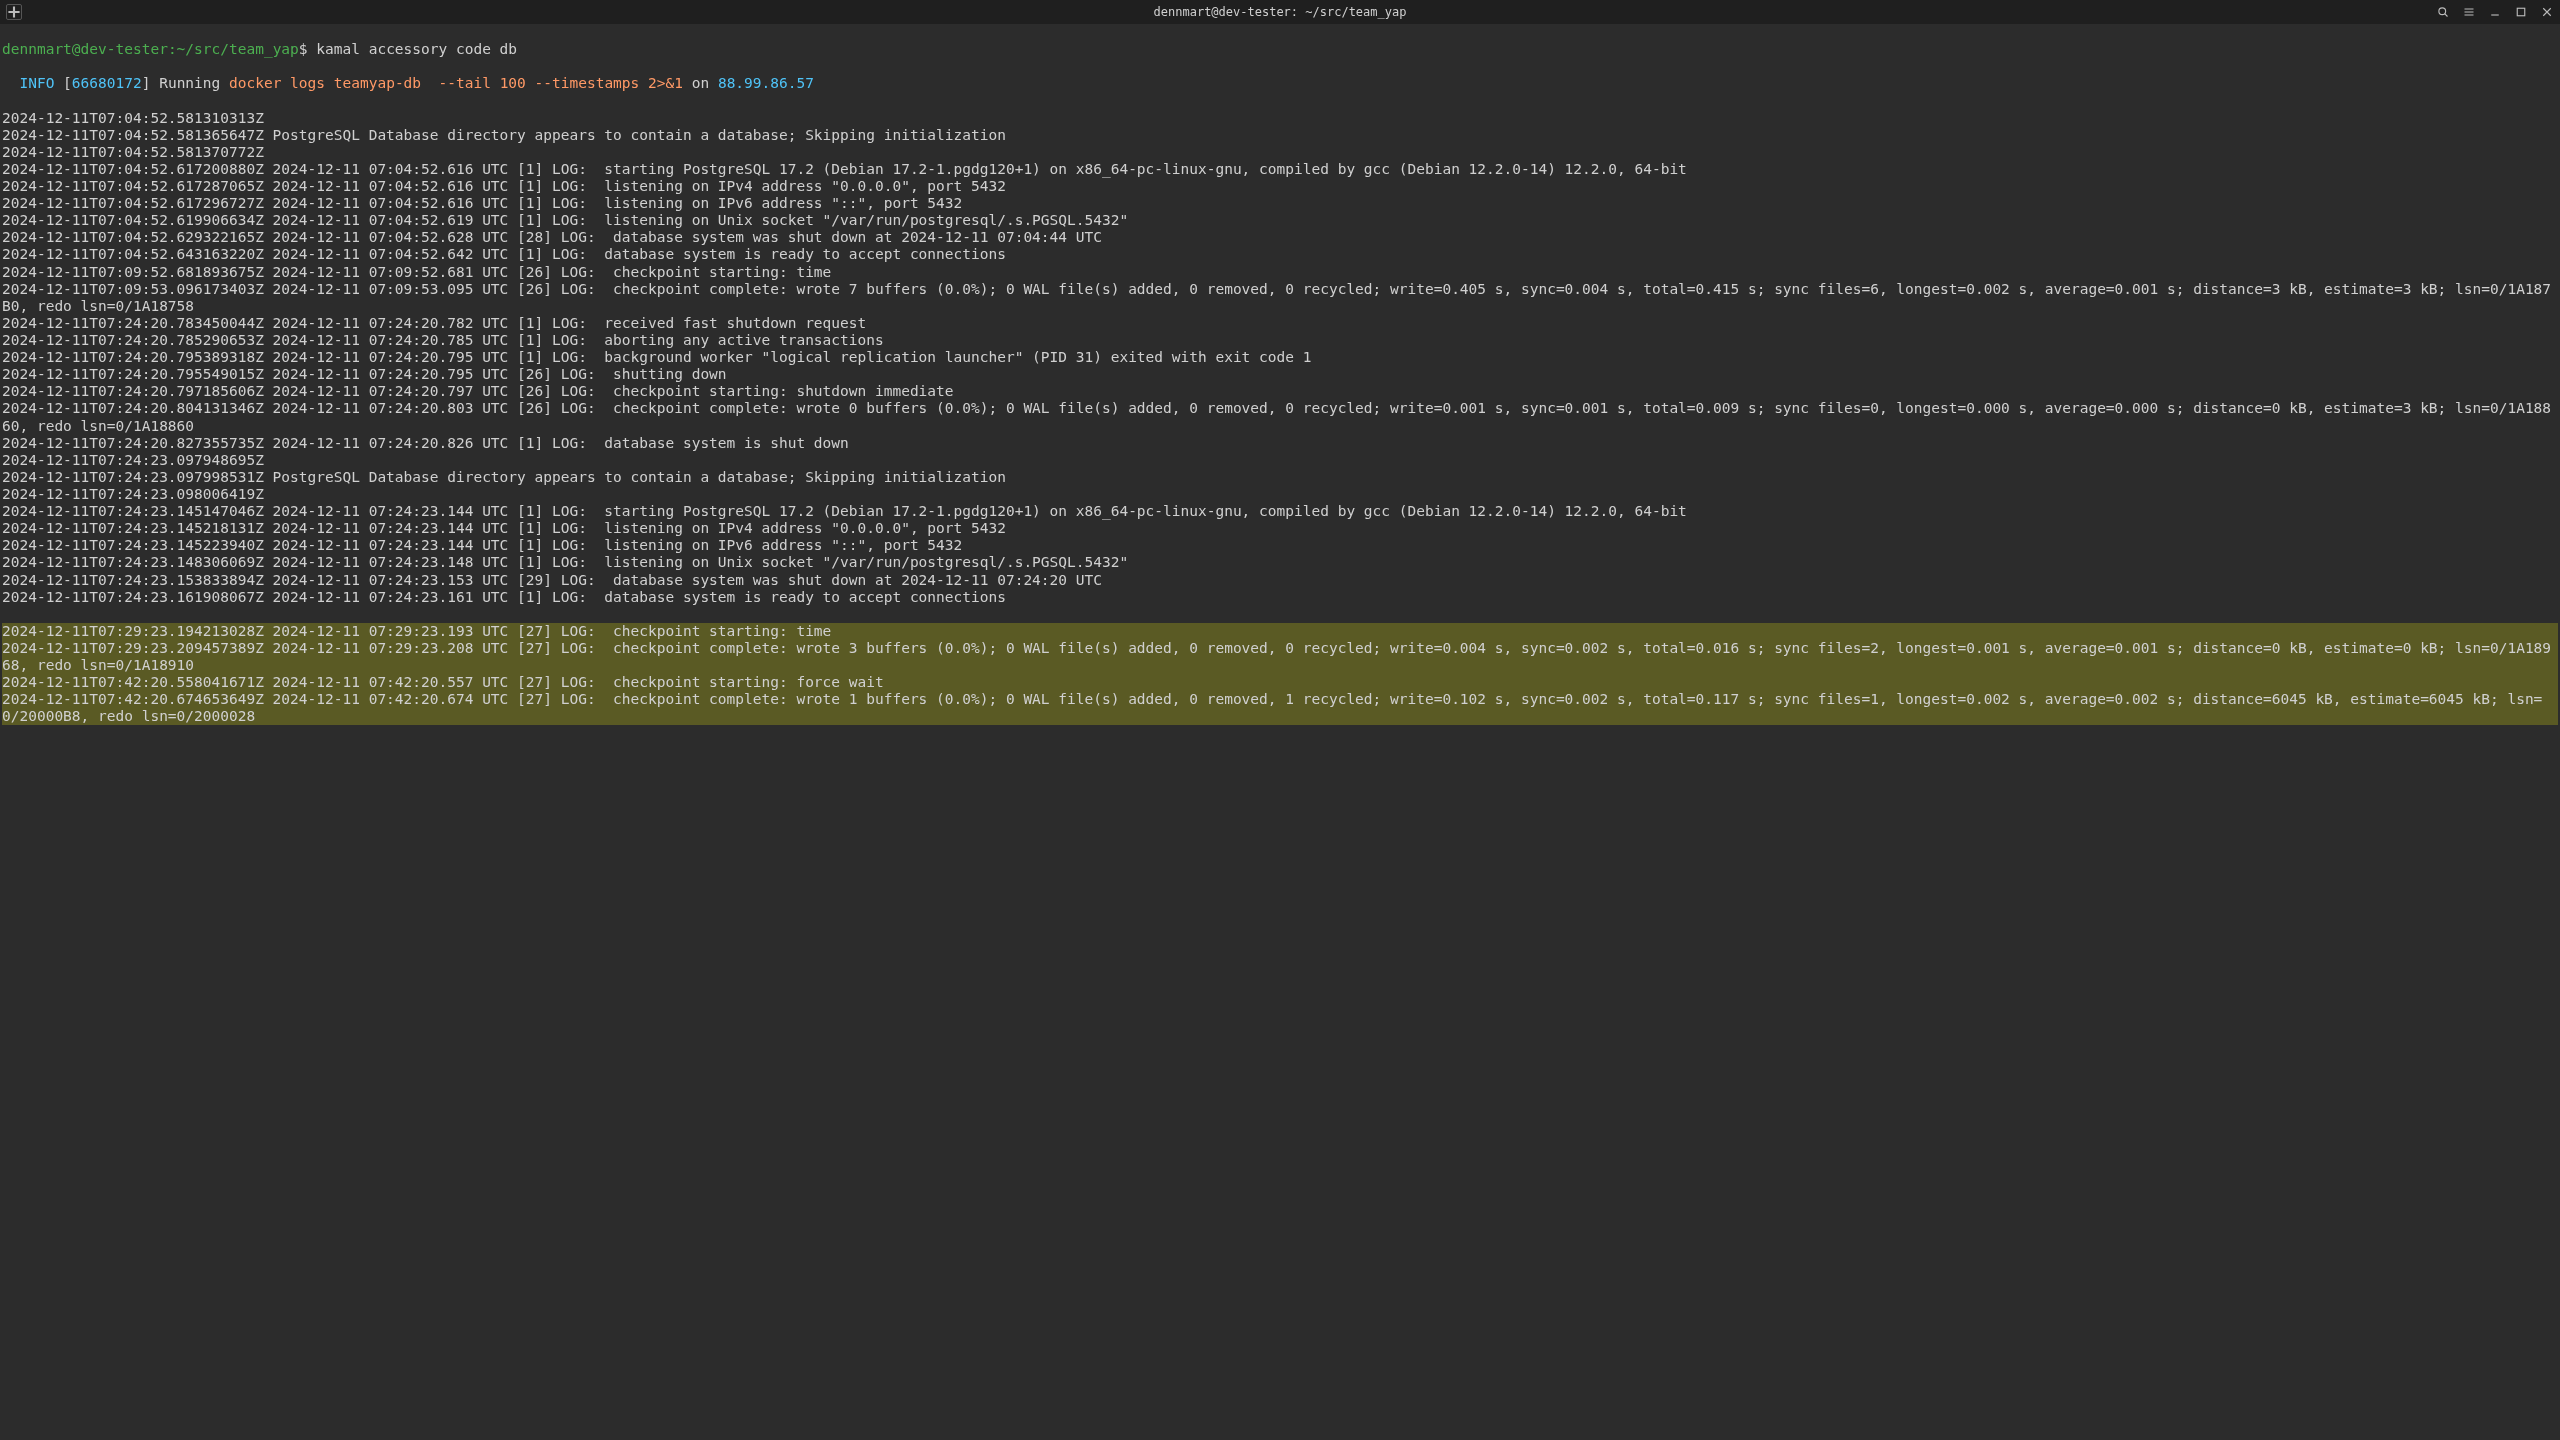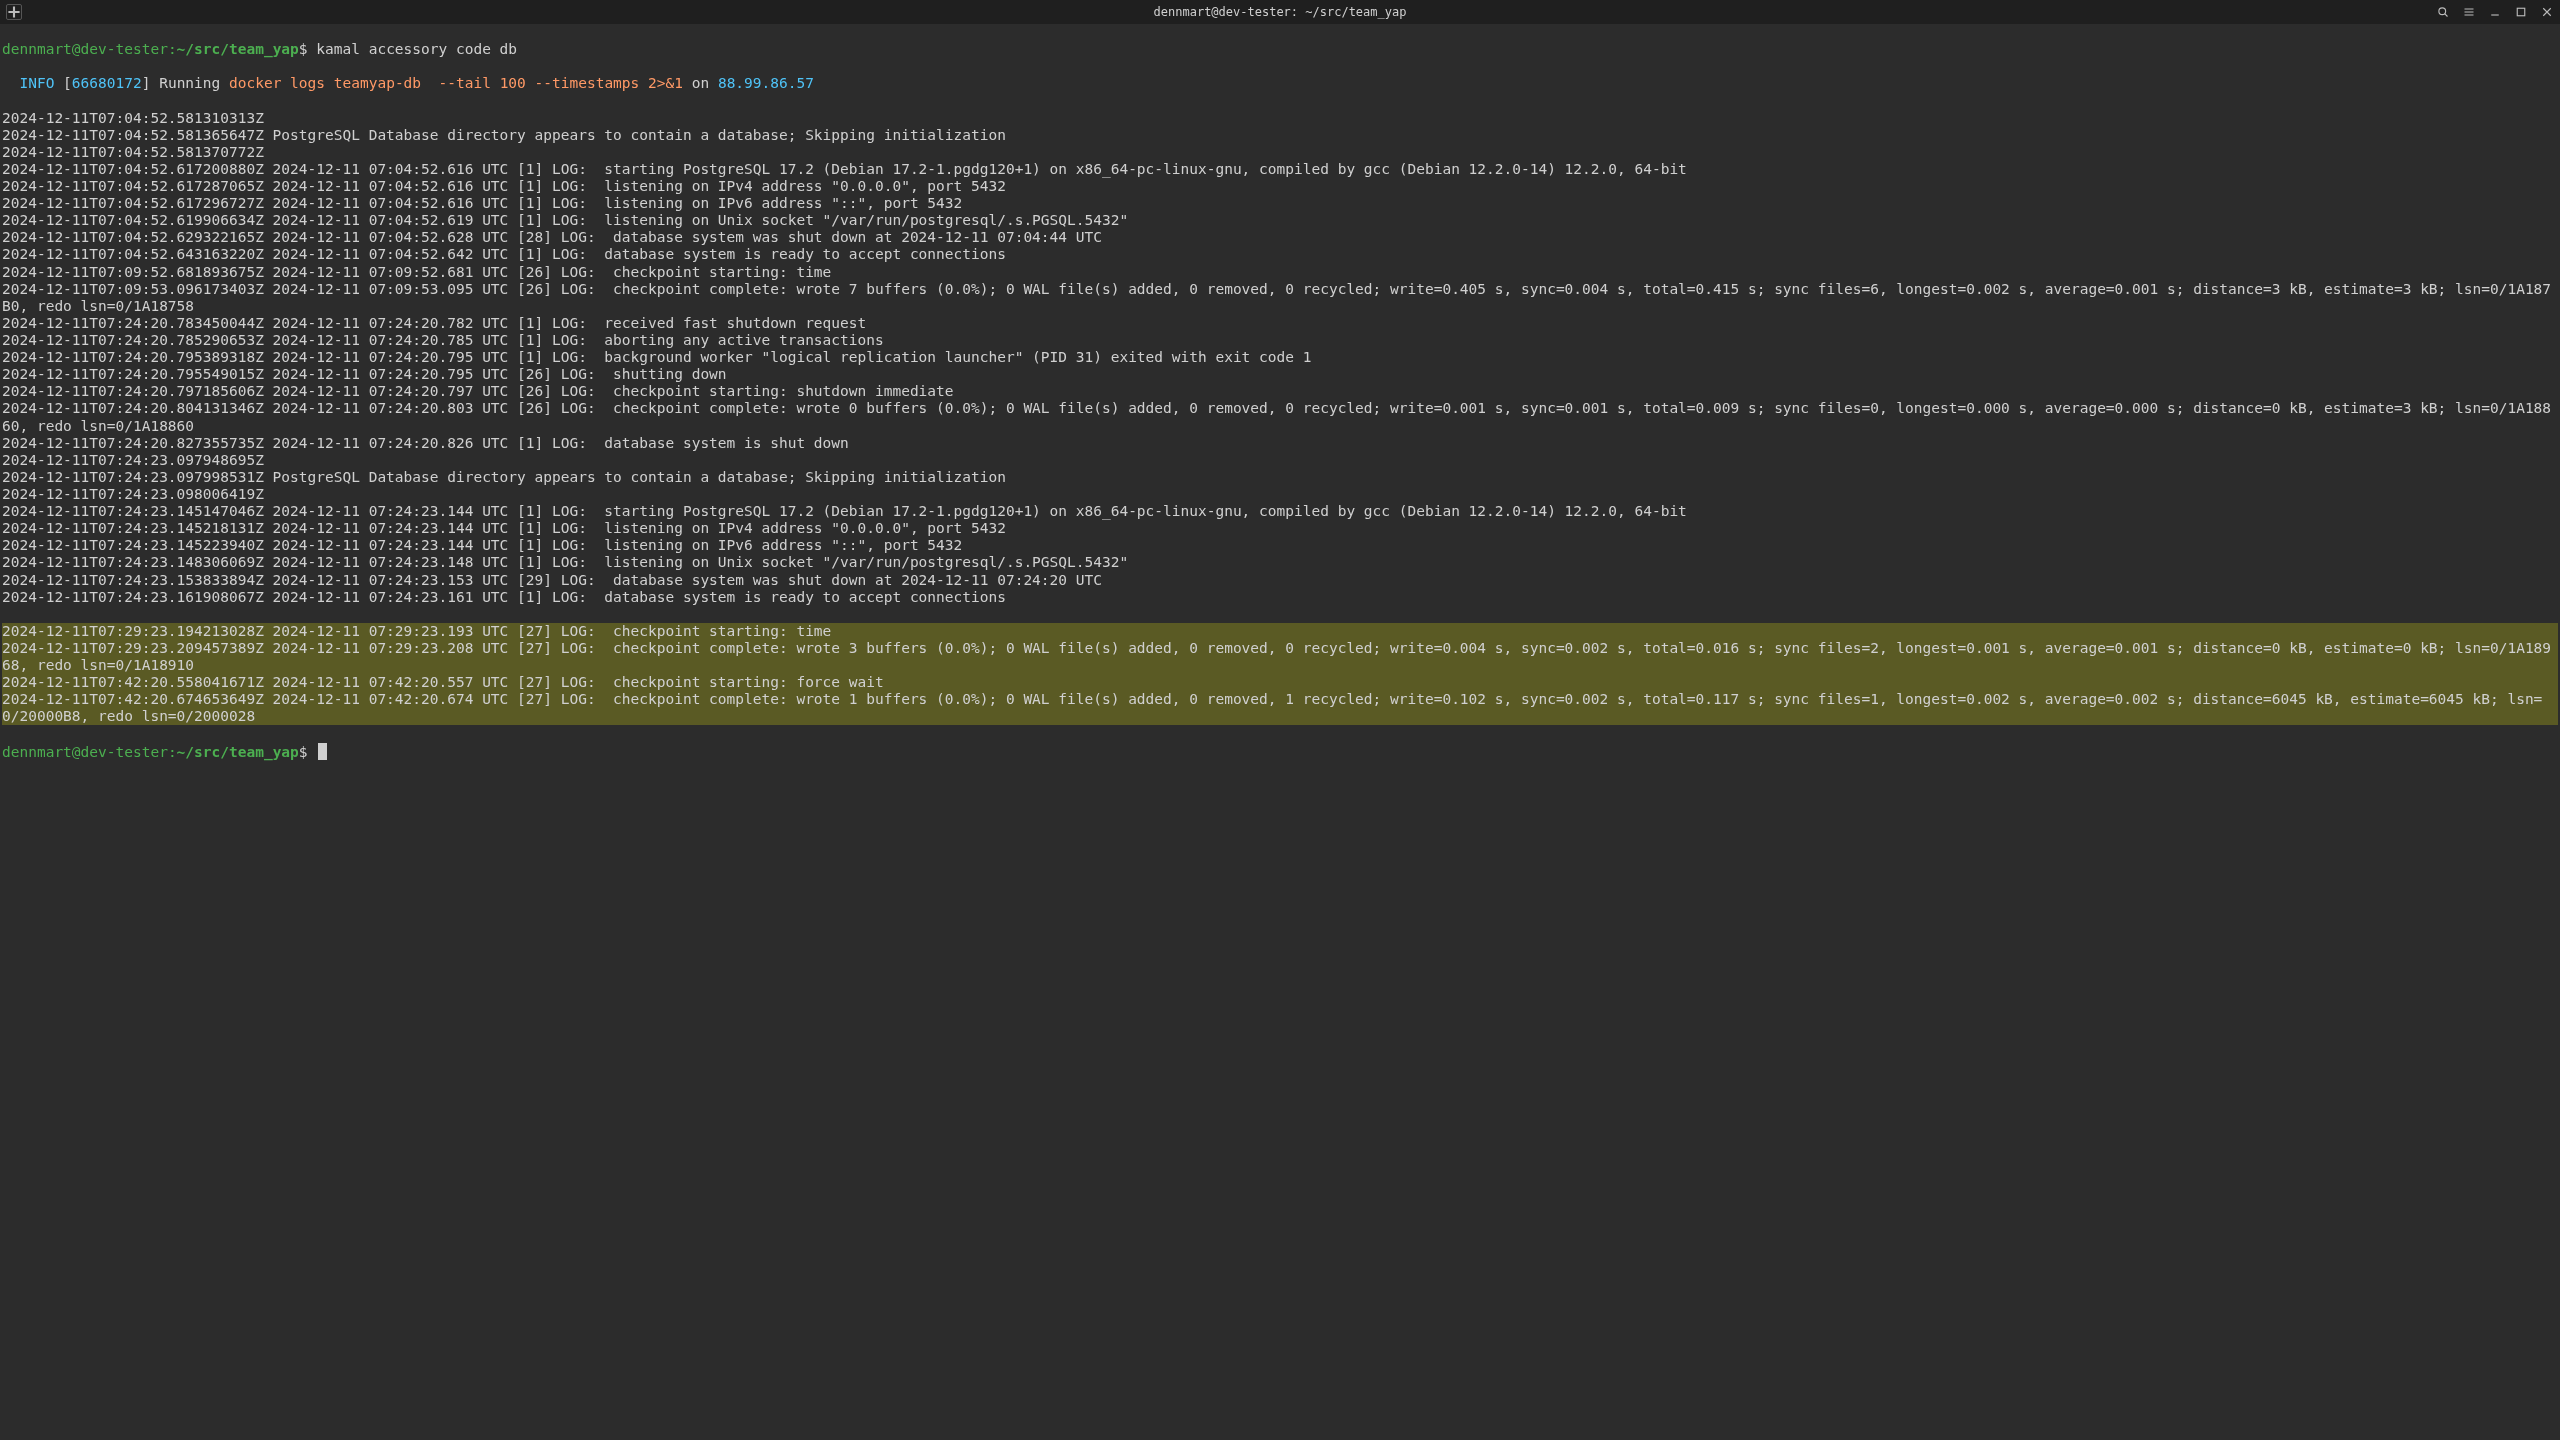--- a/index.html
+++ b/index.html
@@ -45,21 +45,21 @@
   .tb-btn svg { width: 12px; height: 12px; }
   .new-tab-btn { width: 16px; height: 16px; display:flex; align-items:center; justify-content:center; border:1px solid #555; border-radius:2px; color:#bbb; cursor:pointer; font-size:11px; }
 
   .terminal {
     padding: 0 2px;
     white-space: pre-wrap;
     word-break: break-all;
   }
   .line { display: block; }
   .prompt-user { color: var(--prompt); font-weight: normal; }
-  .prompt-path { color: var(--prompt); font-weight: bold; }
+  .prompt-path { color: var(--prompt); font-weight: normal; }
   .prompt-dollar { color: var(--text); }
   .cmd { color: var(--text); }
   .info-tag { color: var(--info); }
   .bracket-num { color: var(--cyan); }
   .docker-cmd { color: var(--orange); }
   .ip { color: var(--cyan); }
   .success { color: var(--green); }
   .hl { background: var(--highlight); display: block; }
   .cursor-block {
     display: inline-block;
@@ -109,14 +109,13 @@
         </svg>
     </div>
   </div>
 </div>
 
 <div class="terminal">
 <span class="line"><span class="prompt-user">dennmart@dev-tester</span><span class="prompt-user">:</span><span class="prompt-path">~/src/team_yap</span><span class="prompt-dollar">$</span> <span class="cmd">kamal accessory code db</span></span>
 <span class="line">  <span class="info-tag">INFO</span> [<span class="bracket-num">66680172</span>] <span>Running</span> <span class="docker-cmd">docker logs teamyap-db  --tail 100 --timestamps 2&gt;&amp;1</span> <span>on</span> <span class="ip">88.99.86.57</span></span>
 <div id="log-block"><span class="line">2024-12-11T07:04:52.581310313Z</span><span class="line">2024-12-11T07:04:52.581365647Z PostgreSQL Database directory appears to contain a database; Skipping initialization</span><span class="line">2024-12-11T07:04:52.581370772Z</span><span class="line">2024-12-11T07:04:52.617200880Z 2024-12-11 07:04:52.616 UTC [1] LOG:  starting PostgreSQL 17.2 (Debian 17.2-1.pgdg120+1) on x86_64-pc-linux-gnu, compiled by gcc (Debian 12.2.0-14) 12.2.0, 64-bit</span><span class="line">2024-12-11T07:04:52.617287065Z 2024-12-11 07:04:52.616 UTC [1] LOG:  listening on IPv4 address "0.0.0.0", port 5432</span><span class="line">2024-12-11T07:04:52.617296727Z 2024-12-11 07:04:52.616 UTC [1] LOG:  listening on IPv6 address "::", port 5432</span><span class="line">2024-12-11T07:04:52.619906634Z 2024-12-11 07:04:52.619 UTC [1] LOG:  listening on Unix socket "/var/run/postgresql/.s.PGSQL.5432"</span><span class="line">2024-12-11T07:04:52.629322165Z 2024-12-11 07:04:52.628 UTC [28] LOG:  database system was shut down at 2024-12-11 07:04:44 UTC</span><span class="line">2024-12-11T07:04:52.643163220Z 2024-12-11 07:04:52.642 UTC [1] LOG:  database system is ready to accept connections</span><span class="line">2024-12-11T07:09:52.681893675Z 2024-12-11 07:09:52.681 UTC [26] LOG:  checkpoint starting: time</span><span class="line">2024-12-11T07:09:53.096173403Z 2024-12-11 07:09:53.095 UTC [26] LOG:  checkpoint complete: wrote 7 buffers (0.0%); 0 WAL file(s) added, 0 removed, 0 recycled; write=0.405 s, sync=0.004 s, total=0.415 s; sync files=6, longest=0.002 s, average=0.001 s; distance=3 kB, estimate=3 kB; lsn=0/1A187B0, redo lsn=0/1A18758</span><span class="line">2024-12-11T07:24:20.783450044Z 2024-12-11 07:24:20.782 UTC [1] LOG:  received fast shutdown request</span><span class="line">2024-12-11T07:24:20.785290653Z 2024-12-11 07:24:20.785 UTC [1] LOG:  aborting any active transactions</span><span class="line">2024-12-11T07:24:20.795389318Z 2024-12-11 07:24:20.795 UTC [1] LOG:  background worker "logical replication launcher" (PID 31) exited with exit code 1</span><span class="line">2024-12-11T07:24:20.795549015Z 2024-12-11 07:24:20.795 UTC [26] LOG:  shutting down</span><span class="line">2024-12-11T07:24:20.797185606Z 2024-12-11 07:24:20.797 UTC [26] LOG:  checkpoint starting: shutdown immediate</span><span class="line">2024-12-11T07:24:20.804131346Z 2024-12-11 07:24:20.803 UTC [26] LOG:  checkpoint complete: wrote 0 buffers (0.0%); 0 WAL file(s) added, 0 removed, 0 recycled; write=0.001 s, sync=0.001 s, total=0.009 s; sync files=0, longest=0.000 s, average=0.000 s; distance=0 kB, estimate=3 kB; lsn=0/1A18860, redo lsn=0/1A18860</span><span class="line">2024-12-11T07:24:20.827355735Z 2024-12-11 07:24:20.826 UTC [1] LOG:  database system is shut down</span><span class="line">2024-12-11T07:24:23.097948695Z</span><span class="line">2024-12-11T07:24:23.097998531Z PostgreSQL Database directory appears to contain a database; Skipping initialization</span><span class="line">2024-12-11T07:24:23.098006419Z</span><span class="line">2024-12-11T07:24:23.145147046Z 2024-12-11 07:24:23.144 UTC [1] LOG:  starting PostgreSQL 17.2 (Debian 17.2-1.pgdg120+1) on x86_64-pc-linux-gnu, compiled by gcc (Debian 12.2.0-14) 12.2.0, 64-bit</span><span class="line">2024-12-11T07:24:23.145218131Z 2024-12-11 07:24:23.144 UTC [1] LOG:  listening on IPv4 address "0.0.0.0", port 5432</span><span class="line">2024-12-11T07:24:23.145223940Z 2024-12-11 07:24:23.144 UTC [1] LOG:  listening on IPv6 address "::", port 5432</span><span class="line">2024-12-11T07:24:23.148306069Z 2024-12-11 07:24:23.148 UTC [1] LOG:  listening on Unix socket "/var/run/postgresql/.s.PGSQL.5432"</span><span class="line">2024-12-11T07:24:23.153833894Z 2024-12-11 07:24:23.153 UTC [29] LOG:  database system was shut down at 2024-12-11 07:24:20 UTC</span><span class="line">2024-12-11T07:24:23.161908067Z 2024-12-11 07:24:23.161 UTC [1] LOG:  database system is ready to accept connections</span></div>
 <div id="hl-block"><span class="line hl">2024-12-11T07:29:23.194213028Z 2024-12-11 07:29:23.193 UTC [27] LOG:  checkpoint starting: time</span><span class="line hl">2024-12-11T07:29:23.209457389Z 2024-12-11 07:29:23.208 UTC [27] LOG:  checkpoint complete: wrote 3 buffers (0.0%); 0 WAL file(s) added, 0 removed, 0 recycled; write=0.004 s, sync=0.002 s, total=0.016 s; sync files=2, longest=0.001 s, average=0.001 s; distance=0 kB, estimate=0 kB; lsn=0/1A18968, redo lsn=0/1A18910</span><span class="line hl">2024-12-11T07:42:20.558041671Z 2024-12-11 07:42:20.557 UTC [27] LOG:  checkpoint starting: force wait</span><span class="line hl">2024-12-11T07:42:20.674653649Z 2024-12-11 07:42:20.674 UTC [27] LOG:  checkpoint complete: wrote 1 buffers (0.0%); 0 WAL file(s) added, 0 removed, 1 recycled; write=0.102 s, sync=0.002 s, total=0.117 s; sync files=1, longest=0.002 s, average=0.002 s; distance=6045 kB, estimate=6045 kB; lsn=0/20000B8, redo lsn=0/2000028</span></div>
-<span class="line"><span class="prompt-user">dennmart@dev-tester</span><span class="prompt-user">:</span><span class="prompt-path">~/src/team_yap</span><span class="prompt-dollar">$</span> <span class="cursor-block"></span></span>
 </div>
 
 </body></html>

